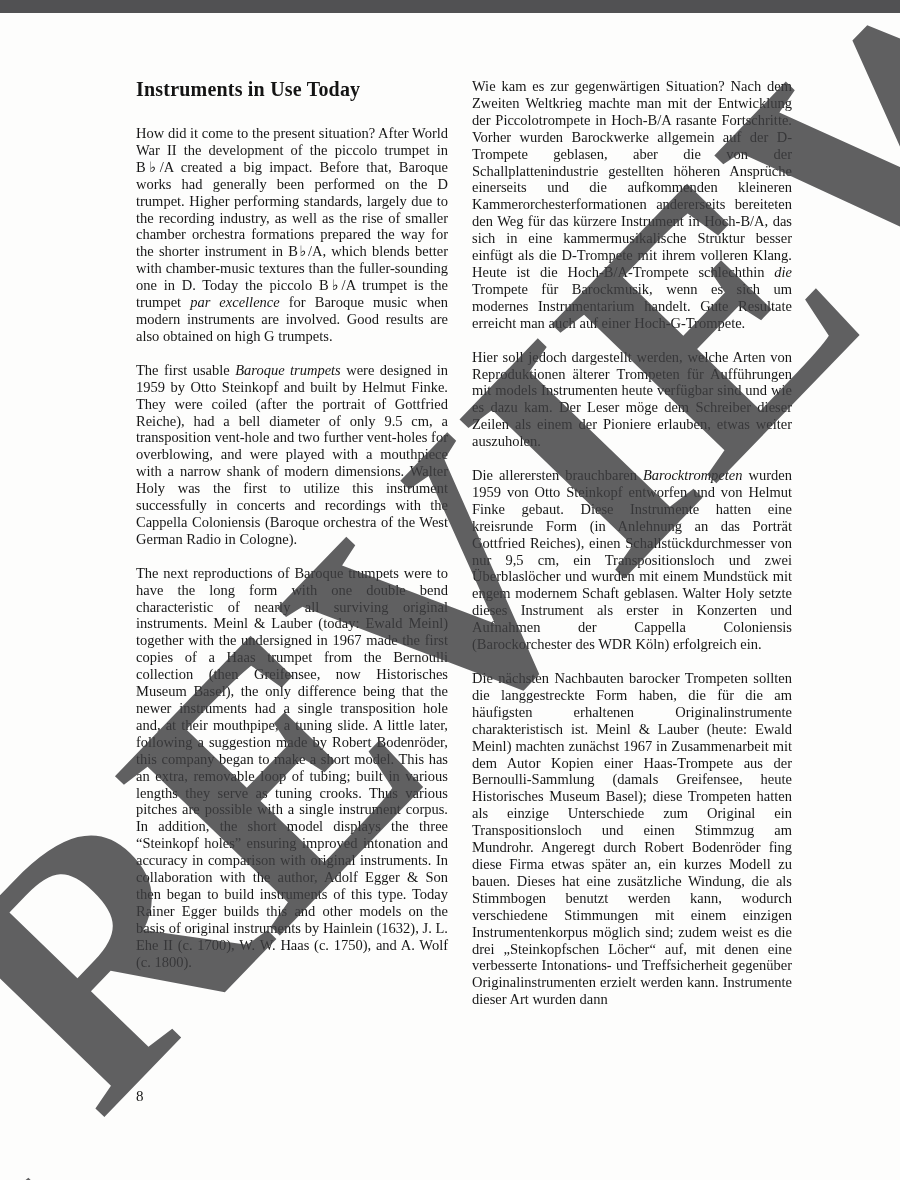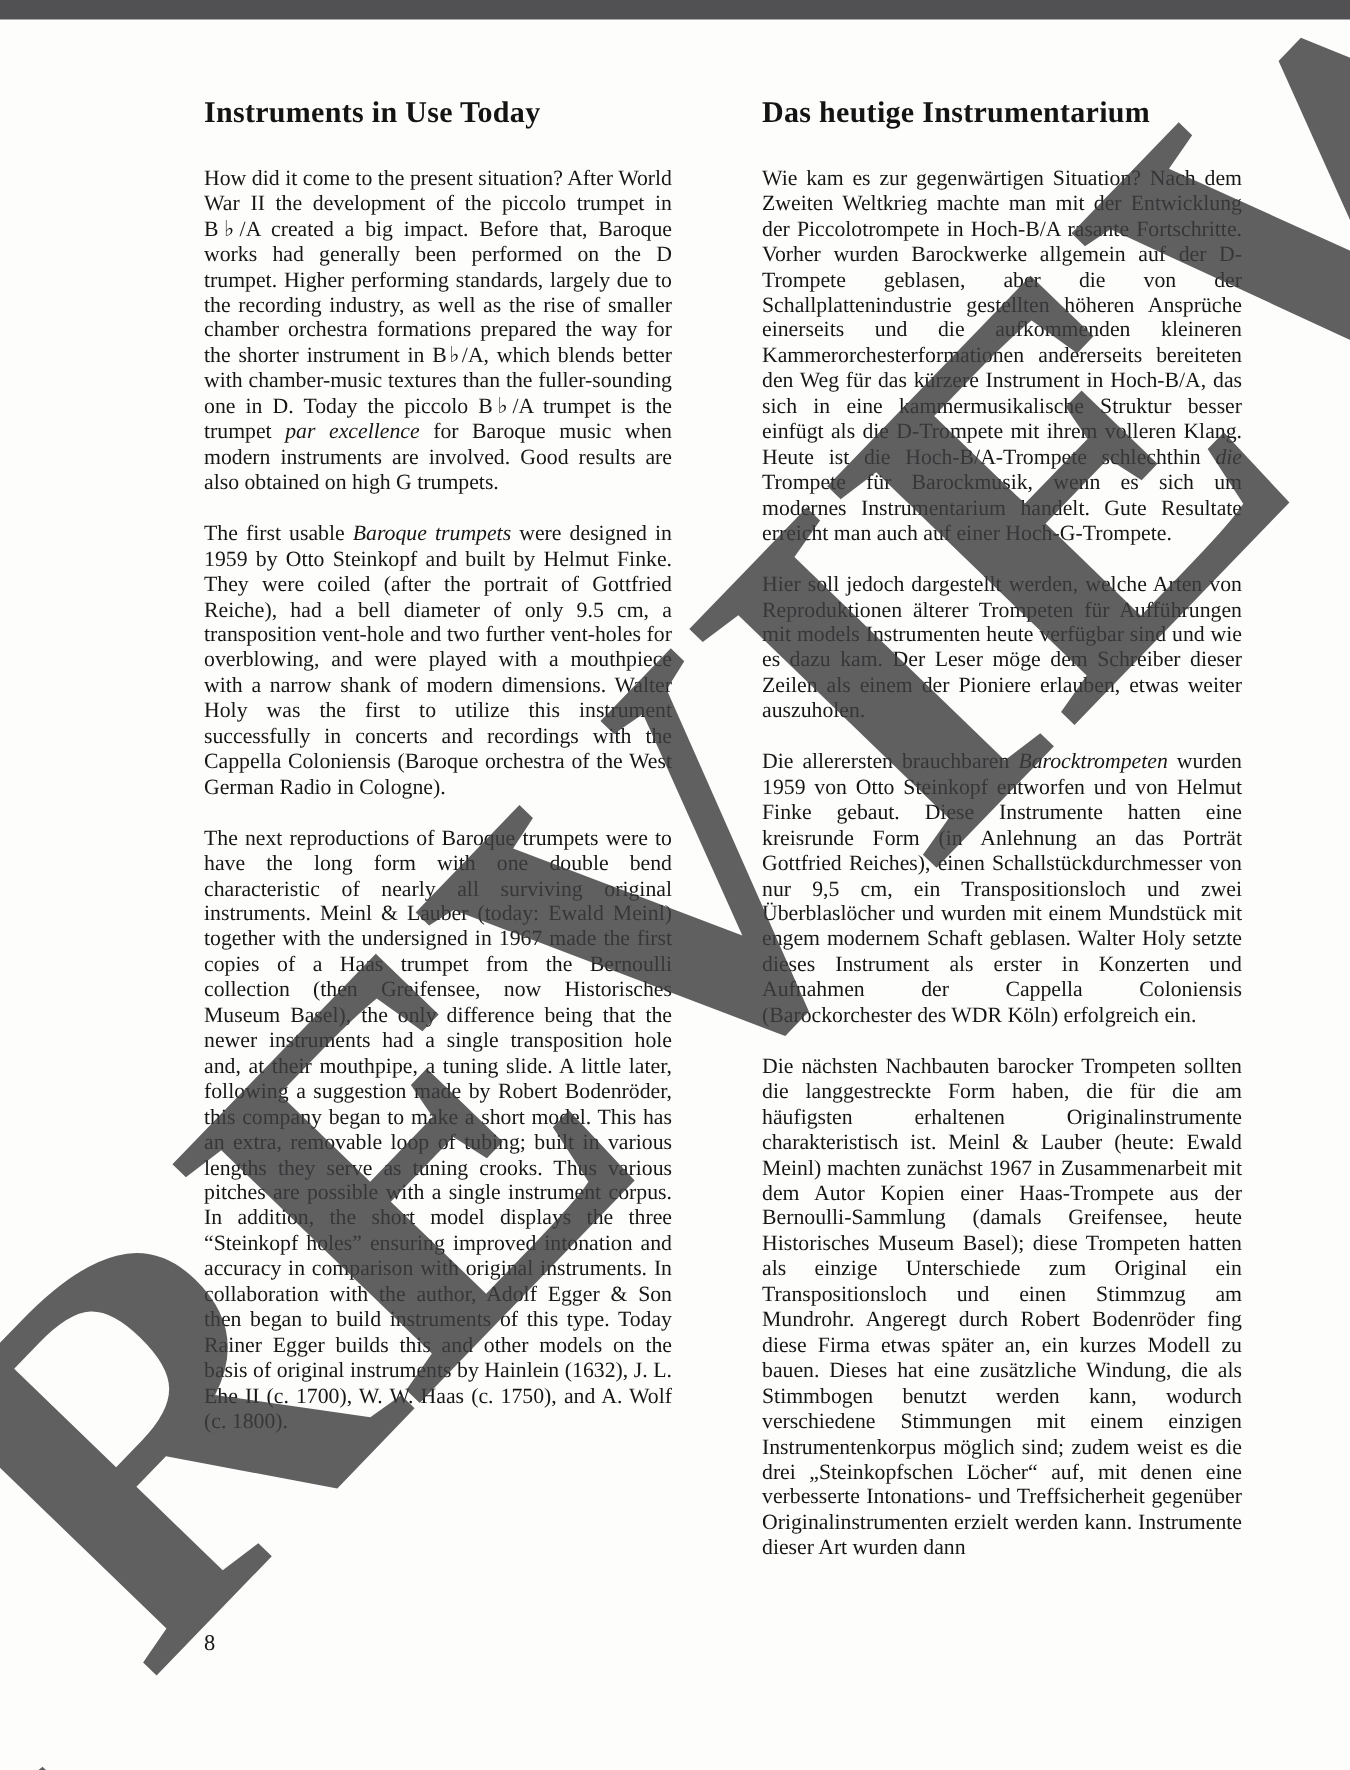--- a/index.html
+++ b/index.html
@@ -20,25 +20,25 @@
   }
   .topbar {
     position: absolute;
     top: 0; left: 0;
     width: 100%;
     height: 13px;
     background: #515153;
   }
   .content {
     position: absolute;
-    top: 64px;
+    top: 78px;
     left: 136px;
     width: 672px;
     display: flex;
-    gap: 60px;
+    gap: 24px;
   }
   .col {
     width: 312px;
     flex: 0 0 auto;
   }
   .col.colr { width: 320px; }
   h1.col-heading {
     font-size: 20px;
     font-weight: 700;
     margin: 0 0 24px 0;
@@ -90,21 +90,20 @@
     <section class="col">
       <h1 class="col-heading">Instruments in Use Today</h1>
       <div class="paras">
           <p class="para"><span>How did it come to the present situation? After World War II the development of the piccolo trumpet in B♭/A created a big impact. Before that, Baroque works had generally been performed on the D trumpet. Higher performing standards, largely due to the recording industry, as well as the rise of smaller chamber orchestra formations prepared the way for the shorter instrument in B♭/A, which blends better with chamber-music textures than the fuller-sounding one in D. Today the piccolo B♭/A trumpet is the trumpet </span><em>par excellence</em><span> for Baroque music when modern instruments are involved. Good results are also obtained on high G trumpets.</span></p>
           <p class="para"><span>The first usable </span><em>Baroque trumpets</em><span> were designed in 1959 by Otto Steinkopf and built by Helmut Finke. They were coiled (after the portrait of Gottfried Reiche), had a bell diameter of only 9.5 cm, a transposition vent-hole and two further vent-holes for overblowing, and were played with a mouthpiece with a narrow shank of modern dimensions. Walter Holy was the first to utilize this instrument successfully in concerts and recordings with the Cappella Coloniensis (Baroque orchestra of the West German Radio in Cologne).</span></p>
           <p class="para"><span>The next reproductions of Baroque trumpets were to have the long form with one double bend characteristic of nearly all surviving original instruments. Meinl &amp; Lauber (today: Ewald Meinl) together with the undersigned in 1967 made the first copies of a Haas trumpet from the Bernoulli collection (then Greifensee, now Historisches Museum Basel), the only difference being that the newer instruments had a single transposition hole and, at their mouthpipe, a tuning slide. A little later, following a suggestion made by Robert Bodenröder, this company began to make a short model. This has an extra, removable loop of tubing; built in various lengths they serve as tuning crooks. Thus various pitches are possible with a single instrument corpus. In addition, the short model displays the three “Steinkopf holes” ensuring improved intonation and accuracy in comparison with original instruments. In collaboration with the author, Adolf Egger &amp; Son then began to build instruments of this type. Today Rainer Egger builds this and other models on the basis of original instruments by Hainlein (1632), J. L. Ehe II (c. 1700), W. W. Haas (c. 1750), and A. Wolf (c. 1800).</span></p>
         </div>
     </section>
 
     <section class="col colr">
-      <h1 class="col-heading">Das heutige Instrumentarium</h1>
       <div class="paras">
           <p class="para"><span>Wie kam es zur gegenwärtigen Situation? Nach dem Zweiten Weltkrieg machte man mit der Entwicklung der Piccolotrompete in Hoch-B/A rasante Fortschritte. Vorher wurden Barockwerke allgemein auf der D-Trompete geblasen, aber die von der Schallplattenindustrie gestellten höheren Ansprüche einerseits und die aufkommenden kleineren Kammerorchesterformationen andererseits bereiteten den Weg für das kürzere Instrument in Hoch-B/A, das sich in eine kammermusikalische Struktur besser einfügt als die D-Trompete mit ihrem volleren Klang. Heute ist die Hoch-B/A-Trompete schlechthin </span><em>die</em><span> Trompete für Barockmusik, wenn es sich um modernes Instrumentarium handelt. Gute Resultate erreicht man auch auf einer Hoch-G-Trompete.</span></p>
           <p class="para"><span>Hier soll jedoch dargestellt werden, welche Arten von Reproduktionen älterer Trompeten für Aufführungen mit models Instrumenten heute verfügbar sind und wie es dazu kam. Der Leser möge dem Schreiber dieser Zeilen als einem der Pioniere erlauben, etwas weiter auszuholen.</span></p>
           <p class="para"><span>Die allerersten brauchbaren </span><em>Barocktrompeten</em><span> wurden 1959 von Otto Steinkopf entworfen und von Helmut Finke gebaut. Diese Instrumente hatten eine kreisrunde Form (in Anlehnung an das Porträt Gottfried Reiches), einen Schallstückdurchmesser von nur 9,5 cm, ein Transpositionsloch und zwei Überblaslöcher und wurden mit einem Mundstück mit engem modernem Schaft geblasen. Walter Holy setzte dieses Instrument als erster in Konzerten und Aufnahmen der Cappella Coloniensis (Barockorchester des WDR Köln) erfolgreich ein.</span></p>
           <p class="para"><span>Die nächsten Nachbauten barocker Trompeten sollten die langgestreckte Form haben, die für die am häufigsten erhaltenen Originalinstrumente charakteristisch ist. Meinl &amp; Lauber (heute: Ewald Meinl) machten zunächst 1967 in Zusammenarbeit mit dem Autor Kopien einer Haas-Trompete aus der Bernoulli-Sammlung (damals Greifensee, heute Historisches Museum Basel); diese Trompeten hatten als einzige Unterschiede zum Original ein Transpositionsloch und einen Stimmzug am Mundrohr. Angeregt durch Robert Bodenröder fing diese Firma etwas später an, ein kurzes Modell zu bauen. Dieses hat eine zusätzliche Windung, die als Stimmbogen benutzt werden kann, wodurch verschiedene Stimmungen mit einem einzigen Instrumentenkorpus möglich sind; zudem weist es die drei „Steinkopfschen Löcher“ auf, mit denen eine verbesserte Intonations- und Treffsicherheit gegenüber Originalinstrumenten erzielt werden kann. Instrumente dieser Art wurden dann</span></p>
         </div>
     </section>
 
   </div>
 

